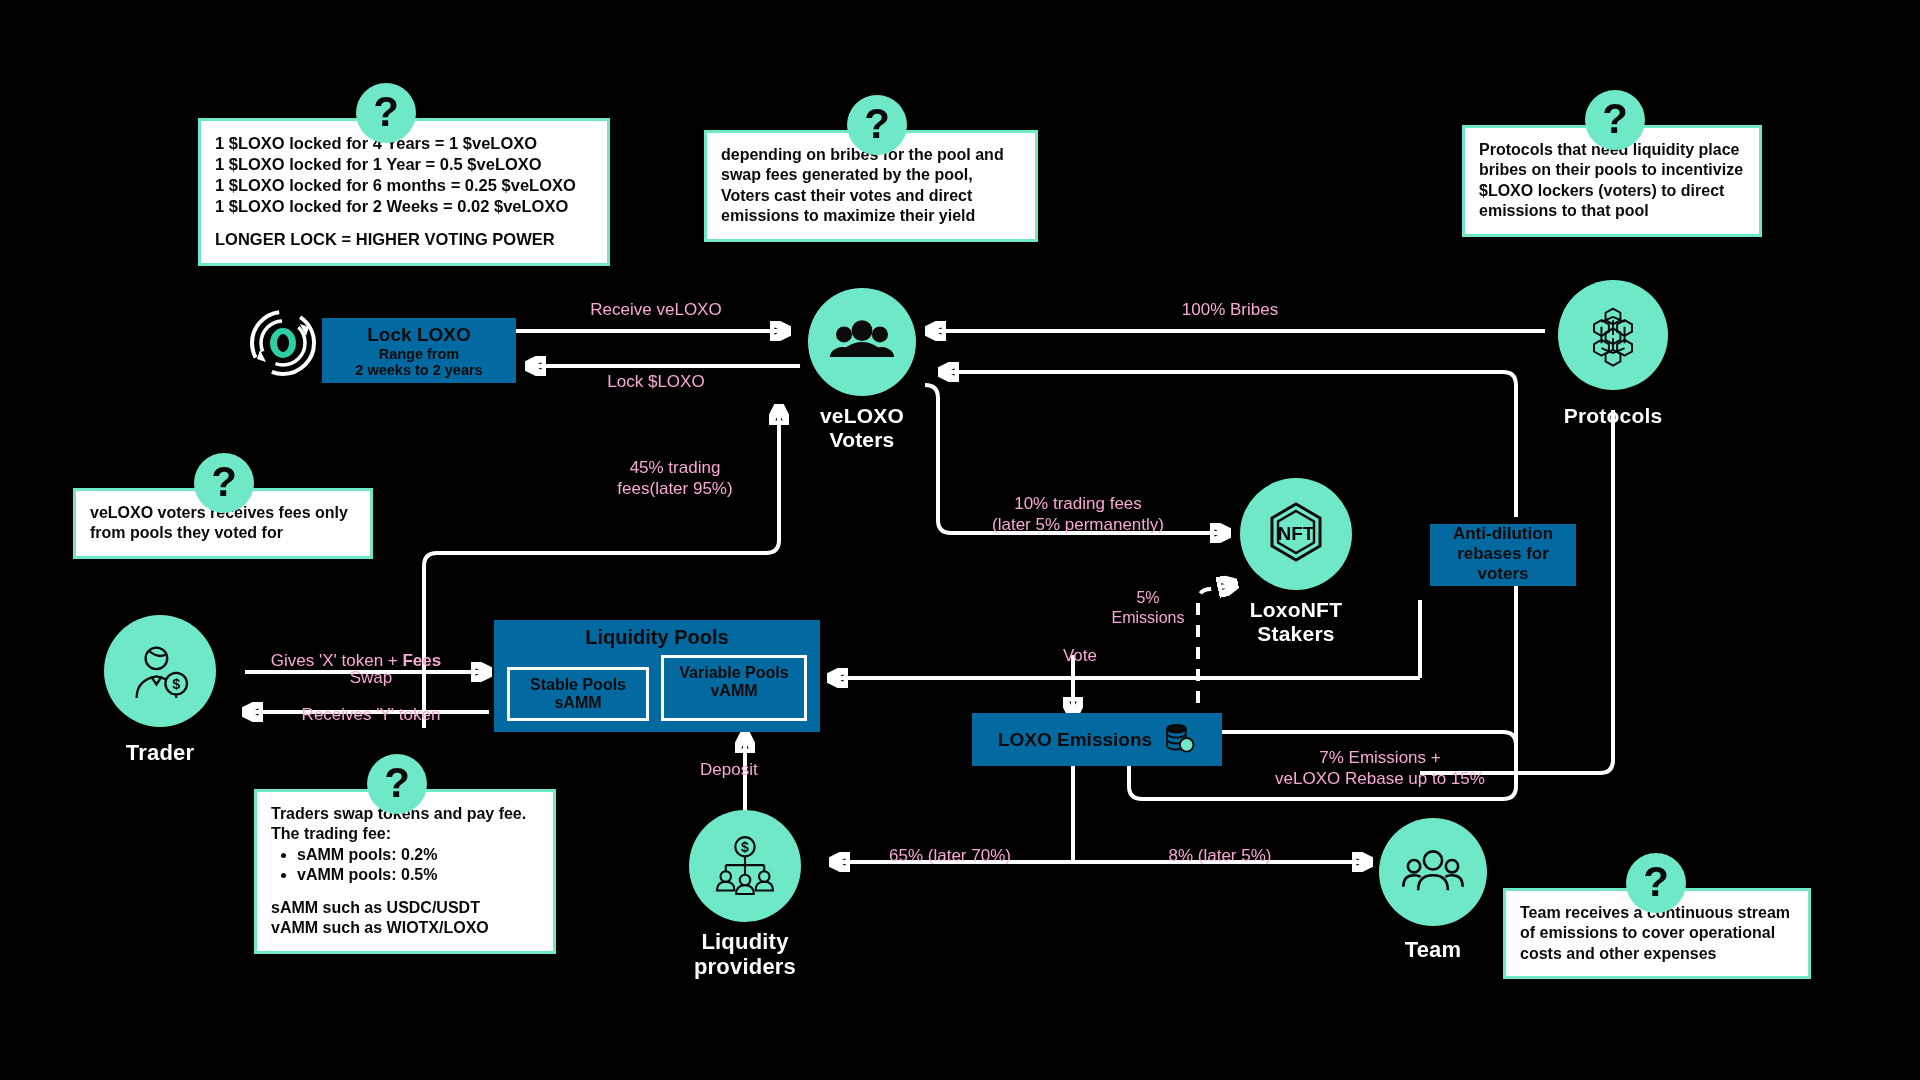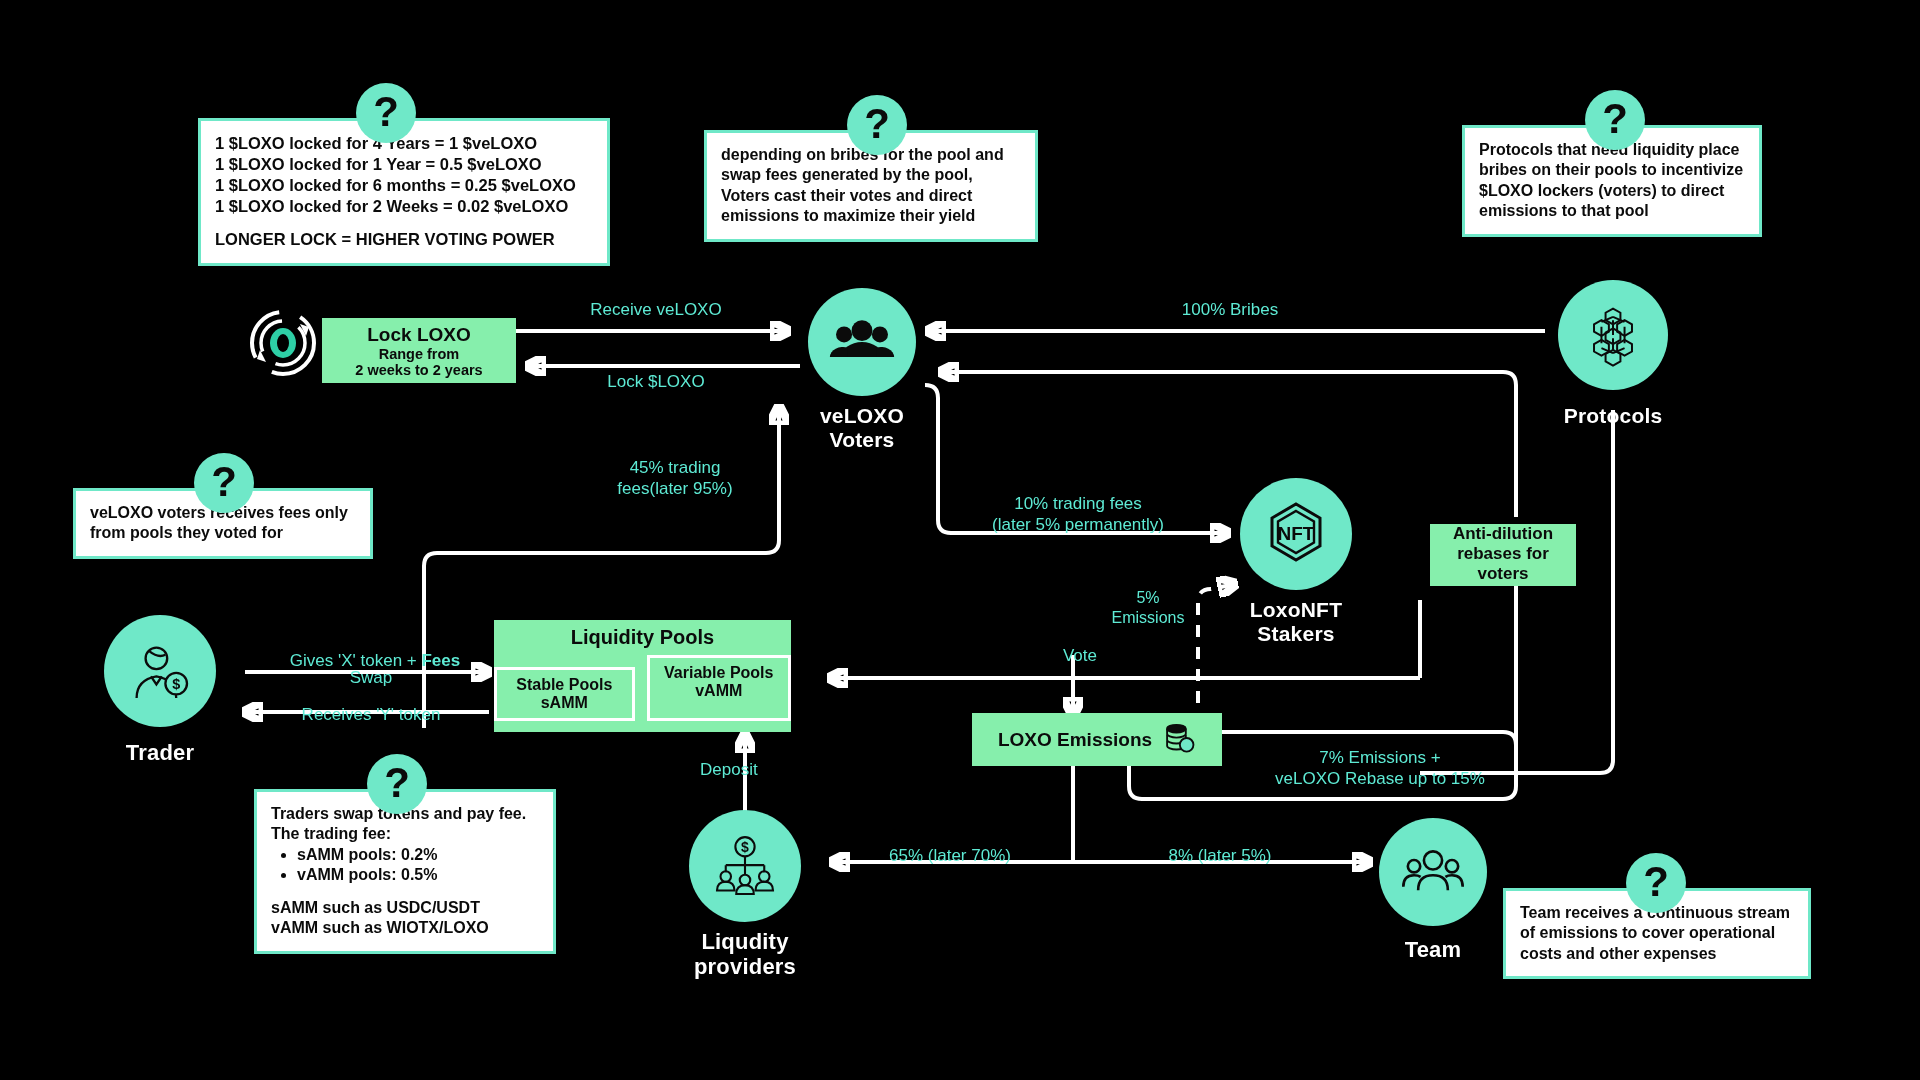--- a/index.html
+++ b/index.html
@@ -35,21 +35,21 @@
     top: -38px;
     z-index: 5;
   }
   .callout ul { margin: 0 0 0 26px; }
   .callout li { list-style: disc; }
   .spacer { display:block; height: 12px; }
 
   
   .mint-box {
     position: absolute;
-    background: #86efac;
+    background: #0369a1;
     color: #0b0b0b;
     text-align: center;
     font-weight: 700;
   }
 
   
   .circle-node { position: absolute; text-align: center; }
   .circle-node .disc {
     background: #6FE8C8;
     border-radius: 50%;
@@ -57,21 +57,21 @@
     margin: 0 auto;
   }
   .circle-node .cap {
     color: #ffffff; font-weight: 700; margin-top: 8px;
     line-height: 1.12; letter-spacing: .2px;
   }
 
   
   .edge-label {
     position: absolute;
-    color: #5eead4;
+    color: #f9a8d4;
     font-weight: 400;
     text-align: center;
     line-height: 1.22;
     white-space: pre-line;
   }
   .edge-label.b { font-weight: 700; }
 
   svg.wires { position: absolute; left:0; top:0; width:1920px; height:1080px; pointer-events:none; }
   svg.wires path, svg.wires line { stroke:#ffffff; stroke-width:4; fill:none; }
   svg.wires .dash { stroke-dasharray: 12 10; }
@@ -248,21 +248,21 @@
           <path d="M14 70 q0 -20 22 -24 q22 4 22 24"></path>
           <path d="M30 46 l6 9 l6 -9"></path>
           <circle cx="58" cy="54" r="12" fill="#6FE8C8"></circle>
           <text x="58" y="60" text-anchor="middle" font-family="Liberation Sans, sans-serif" font-size="16" font-weight="700" fill="#0b0b0b" stroke="none">$</text>
         </g>
       </svg>
     </div>
     <div class="cap" style="font-size:22px; margin-top:14px;">Trader</div>
   </div>
 
-  <div class="mint-box" style="left:494px; top:620px; width:297px; height:112px; padding-top:6px;">
+  <div class="mint-box" style="left:494px; top:620px; width:326px; height:112px; padding-top:6px;">
     <div style="font-size:20px;">Liquidity Pools</div>
     <div style="display:flex; gap:12px; justify-content:center; margin-top:6px;">
       <div style="border:3px solid #fff; padding:6px 10px; width:142px;margin-top:12px;">
         <div style="font-size:16px;">Stable Pools</div>
         <div style="font-size:16px;">sAMM</div>
       </div>
       <div style="border:3px solid #fff; padding:6px 10px; width:146px;">
         <div style="font-size:16px;">Variable Pools</div>
         <div style="font-size:16px;">vAMM</div>
       </div>
@@ -337,21 +337,21 @@
 fees(later 95%)</div>
 
   <div class="edge-label" style="left:938px; top:494px; width:280px; font-size:17px;">10% trading fees
 (later 5% permanently)</div>
 
   <div class="edge-label" style="left:1100px; top:588px; width:96px; font-size:16px;">5%
 Emissions</div>
 
   <div class="edge-label" style="left:1020px; top:646px; width:120px; font-size:17px;">Vote</div>
 
-  <div class="edge-label b" style="left:250px; top:630px; width:250px; font-size:17px; font-weight:400;">
+  <div class="edge-label b" style="left:231px; top:630px; width:250px; font-size:17px; font-weight:400;">
     <span>Gives 'X' token + </span><span style="font-weight:700;">Fees</span>
   </div>
 
   <div class="edge-label" style="left:246px; top:668px; width:250px; font-size:17px;">Swap</div>
 
   <div class="edge-label" style="left:246px; top:705px; width:250px; font-size:17px;">Receives 'Y' token</div>
 
   <div class="edge-label" style="left:700px; top:760px; width:150px; font-size:17px; text-align:left;">Deposit</div>
 
   <div class="edge-label" style="left:850px; top:846px; width:200px; font-size:17px;">65% (later 70%)</div>

